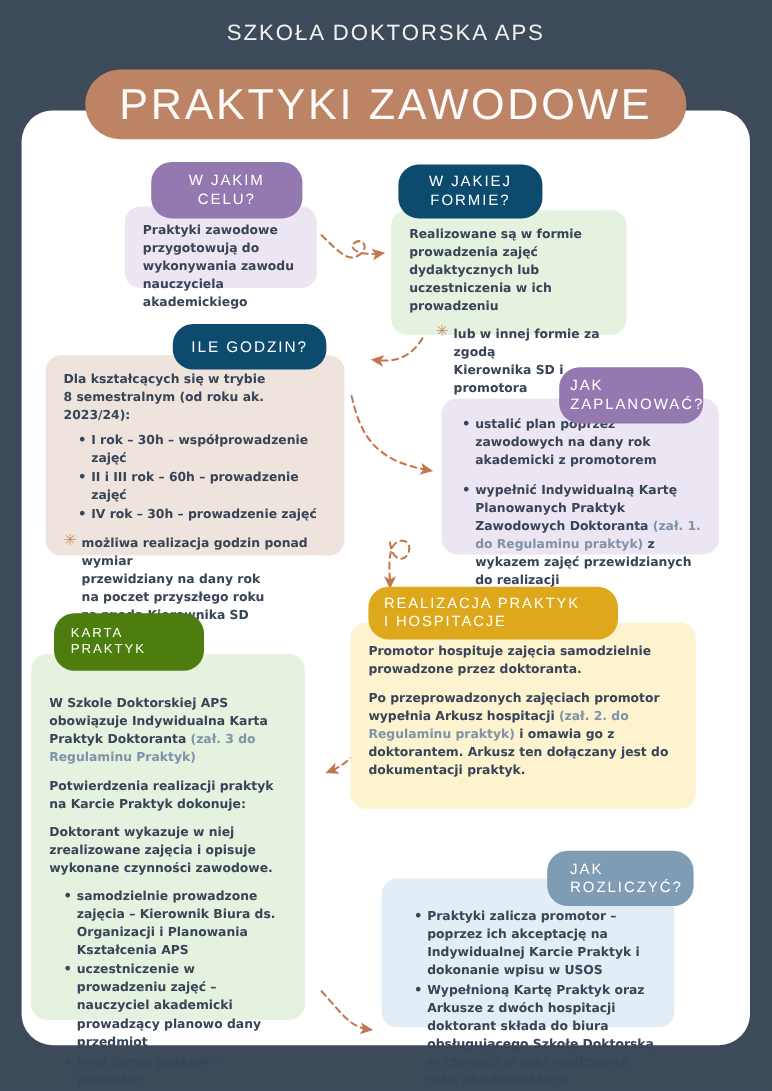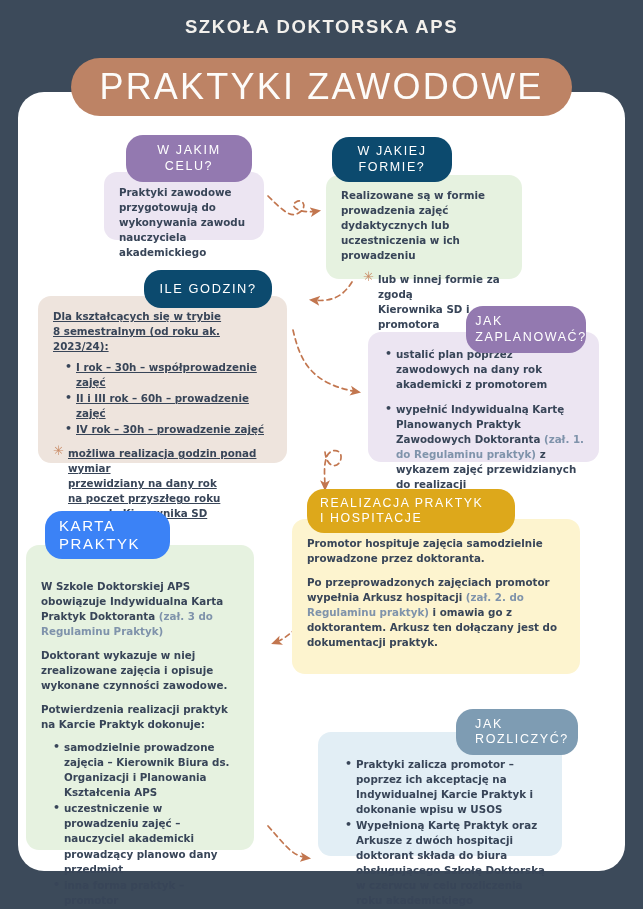--- a/index.html
+++ b/index.html
@@ -14,21 +14,21 @@
     width: 643px; height: 909px;
     background: #3c4a5a;
   }
   
   .kicker {
     position: absolute; left: 0; right: 0; top: 16px;
     text-align: center;
     color: #f2f0ec;
     font-size: 18.5px;
     letter-spacing: 1.6px;
-    font-weight: 700;
+    font-weight: 400;
     font-family: "Liberation Sans", sans-serif;
   }
   .title-pill {
     position: absolute;
     left: 71px; top: 58px;
     width: 501px; height: 58px;
     background: #bd8365;
     border-radius: 29px;
     display: flex; align-items: center; justify-content: center;
     color: #fdfcfa;
@@ -106,35 +106,35 @@
   #panel-cel { left: 104px; top: 172px; width: 160px; height: 68px; background: #ece5f2; }
 
   
   #badge-forme { left: 332px; top: 137px; width: 120px; height: 45px;
                  background: #0c4a6e; font-size: 12.5px; text-align: center; align-items: center; }
   #panel-forme { left: 326px; top: 175px; width: 196px; height: 104px; background: #e6f2e0; }
 
   
   #badge-godzin { left: 144px; top: 270px; width: 128px; height: 38px;
                   background: #0c4a6e; font-size: 12.8px; align-items: center; justify-content: center; }
-  #panel-godzin { left: 38px; top: 296px; width: 249px; height: 167px; background: #eee4dd; text-decoration: underline; }
+  #panel-godzin { left: 38px; top: 296px; width: 249px; height: 167px; background: #eee4dd; }
 
   
   #badge-plan { left: 466px; top: 306px; width: 120px; height: 47px;
                 background: #9379b0; font-size: 12.5px; align-items: center; padding-left: 12px; }
   #panel-plan { left: 368px; top: 332px; width: 231px; height: 130px; background: #ece5f2; }
 
   
   #badge-real { left: 307px; top: 489px; width: 208px; height: 44px;
                 background: #dda81b; font-size: 12.3px; padding-left: 13px; }
   #panel-real { left: 292px; top: 519px; width: 288px; height: 155px; background: #fdf4cf; }
 
   
   #badge-karta { left: 45px; top: 511px; width: 125px; height: 48px;
-                 background: #3b82f6; font-size: 15px; padding-left: 14px; }
+                 background: #4d7c0f; font-size: 11px; padding-left: 14px; }
   #panel-karta { left: 26px; top: 545px; width: 228px; height: 305px; background: #e6f2e0; }
 
   
   #badge-rozl = {}
   #badge-rozl { left: 456px; top: 709px; width: 122px; height: 46px;
                 background: #7e9cb3; font-size: 12.5px; align-items: center; padding-left: 12px; }
   #panel-rozl { left: 318px; top: 732px; width: 244px; height: 124px; background: #e2eef5; }
 </style>
 </head>
 <body>
@@ -245,24 +245,24 @@
 
   <div class="badge" id="badge-karta">
     <span style="white-space:pre-line">KARTA
 PRAKTYK</span>
   </div>
   <div class="panel" id="panel-karta" style="padding-top:34px">
     <div class="p">
       <span>W Szkole Doktorskiej APS obowiązuje Indywidualna Karta Praktyk Doktoranta </span><span class="ref">(zał. 3 do Regulaminu Praktyk)</span>
     </div>
     <div class="p">
+      <span>Potwierdzenia realizacji praktyk na Karcie Praktyk dokonuje:</span>
+    </div>
+    <div class="p">
       <span>Doktorant wykazuje w niej zrealizowane zajęcia i opisuje wykonane czynności zawodowe.</span>
-    </div>
-    <div class="p">
-      <span>Potwierdzenia realizacji praktyk na Karcie Praktyk dokonuje:</span>
     </div>
     <ul style="margin-left:10px;margin-top:8px">
       <li>samodzielnie prowadzone zajęcia – Kierownik Biura ds. Organizacji i Planowania Kształcenia APS</li>
       <li>uczestniczenie w prowadzeniu zajęć – nauczyciel akademicki prowadzący planowo dany przedmiot</li>
       <li>inna forma praktyk – promotor</li>
     </ul>
   </div>
 
   <div class="badge" id="badge-rozl">
     <span style="white-space:pre-line">JAK

